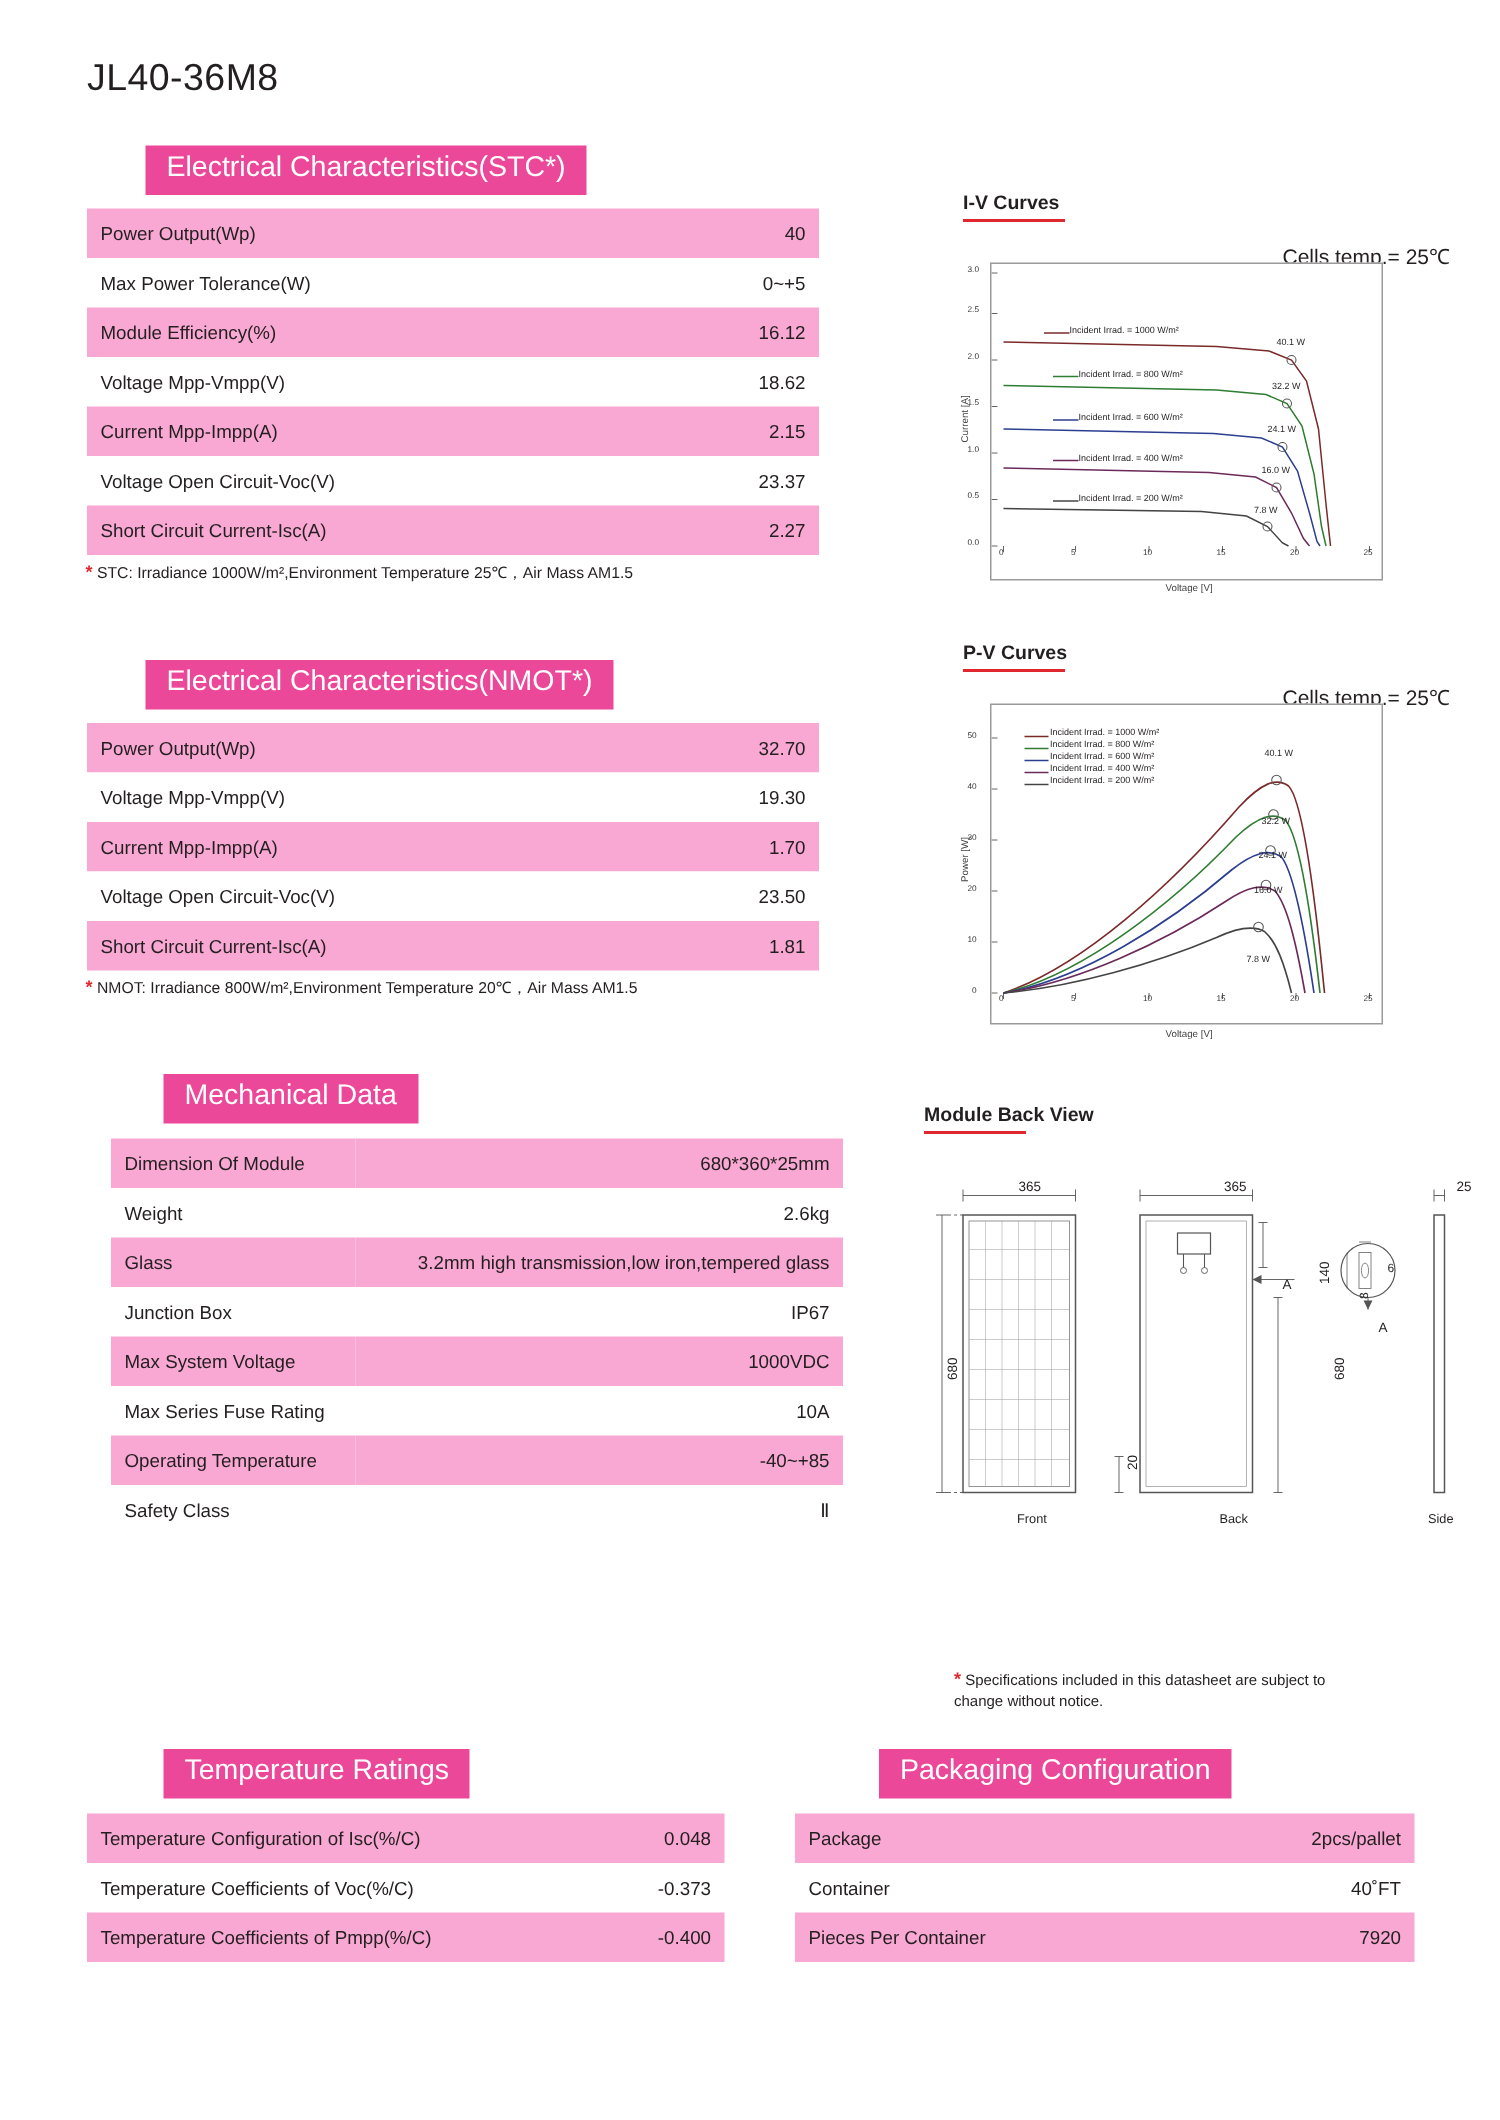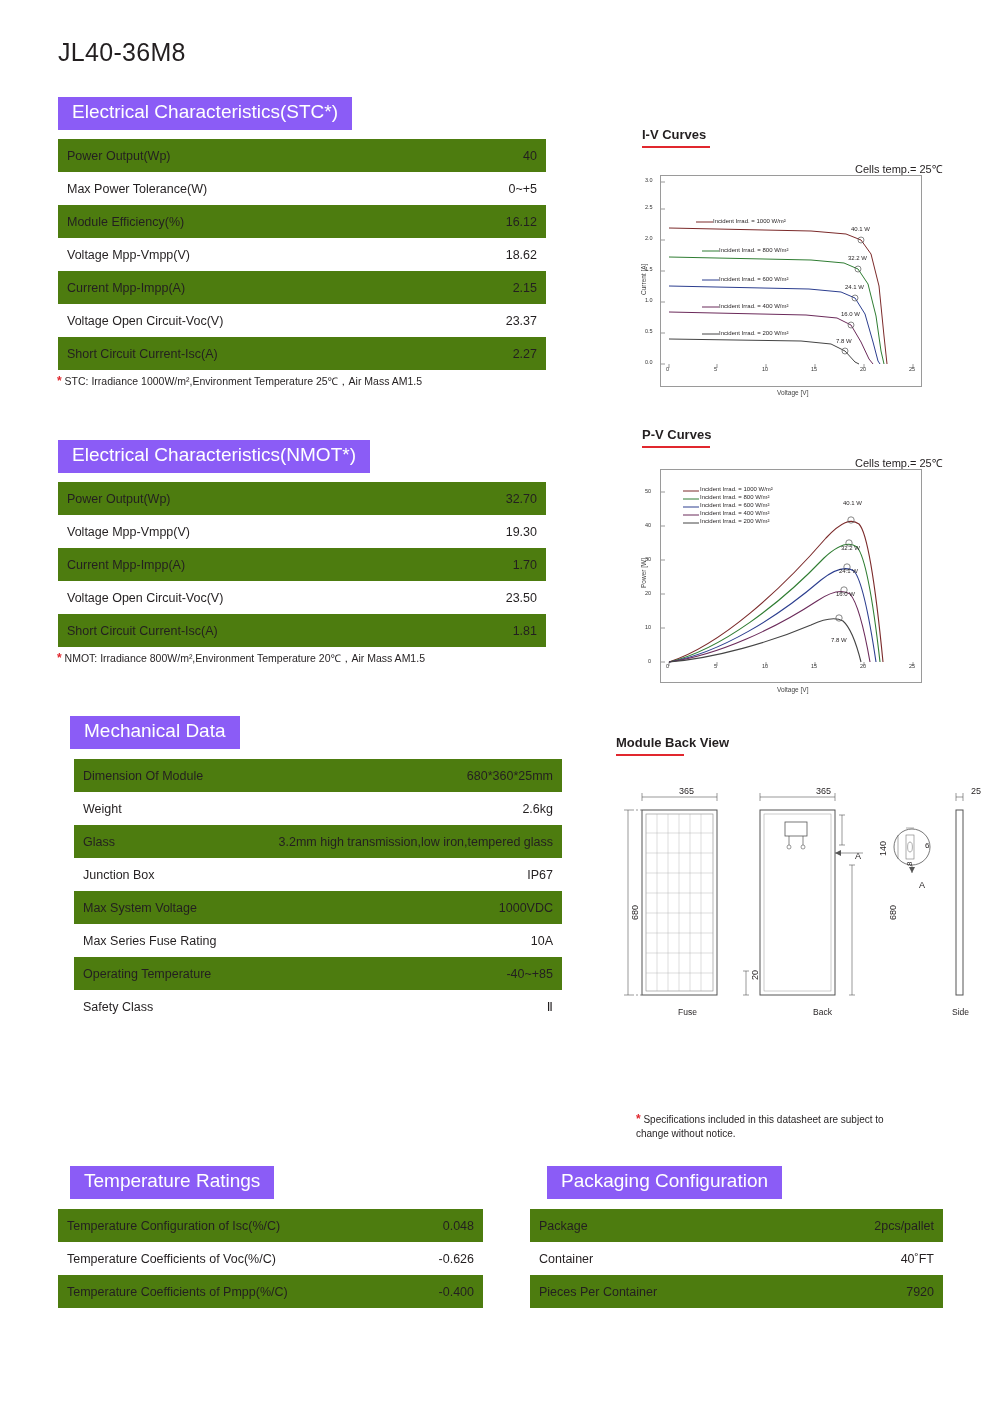--- a/index.html
+++ b/index.html
@@ -26,26 +26,27 @@
     left: 58px;
     top: 38px;
     font-size: 25px;
     font-weight: normal;
     letter-spacing: 0.3px;
     color: #231f20;
   }
   
   .red-head {
     position: absolute;
-    background: #8b5cf6;
+    background: #ec4899;
     color: #ffffff;
     font-size: 19px;
     padding: 5px 14px 7px 14px;
     white-space: nowrap;
     line-height: 1.1;
+    margin-left: 39px;
   }
   
   .spec-table {
     position: absolute;
     border-collapse: collapse;
     font-size: 12.5px;
     color: #231f20;
   }
   .spec-table td {
     padding: 0;
@@ -56,21 +57,21 @@
     padding-left: 9px;
     text-align: left;
     white-space: nowrap;
   }
   .spec-table td.val {
     padding-right: 9px;
     text-align: right;
     white-space: nowrap;
   }
   .spec-table tr.shade td {
-    background: #4d7c0f;
+    background: #f9a8d4;
   }
   .spec-table tr.plain td {
     background: #ffffff;
   }
   
   .footnote {
     position: absolute;
     font-size: 10.5px;
     color: #231f20;
     white-space: nowrap;
@@ -96,21 +97,21 @@
     margin-top: 4px;
   }
   
   .chart-box {
     position: absolute;
     border: 1px solid #9a9a9a;
     background: #ffffff;
   }
   .cells-temp {
     position: absolute;
-    font-size: 11px;
+    font-size: 14px;
     color: #231f20;
     white-space: nowrap;
   }
   .axis-label {
     position: absolute;
     font-size: 6.5px;
     color: #444;
     white-space: nowrap;
   }
   .axis-label.rot {
@@ -289,21 +290,21 @@
   <div class="red-head" style="left:70px; top:1166px;">Temperature Ratings</div>
 
   <table class="spec-table" style="left:58px; top:1209px; width:425px;">
     <tbody>
         <tr class="shade">
       <td class="lbl">Temperature Configuration of Isc(%/C)</td>
       <td class="val">0.048</td>
     </tr>
     <tr class="plain">
       <td class="lbl">Temperature Coefficients of Voc(%/C)</td>
-      <td class="val">-0.626</td>
+      <td class="val">-0.373</td>
     </tr>
     <tr class="shade">
       <td class="lbl">Temperature Coefficients of Pmpp(%/C)</td>
       <td class="val">-0.400</td>
     </tr>
   </tbody>
     </table>
 
   <div class="red-head" style="left:547px; top:1166px;">Packaging Configuration</div>
 
@@ -569,21 +570,21 @@
   <div class="dim-text" style="left:816px; top:786px;">365</div>
   <div class="dim-text rot" style="left:878px; top:856px;">140</div>
   <div class="dim-text rot" style="left:888px; top:920px;">680</div>
   <div class="dim-text rot" style="left:750px; top:980px;">20</div>
   <div class="dim-text" style="left:971px; top:786px;">25</div>
   <div class="dim-text" style="left:925px; top:841px; font-size:8px;">6</div>
   <div class="dim-text rot" style="left:905px; top:866px; font-size:8px;">8</div>
   <div class="dim-text" style="left:855px; top:851px; font-size:9px;">A</div>
   <div class="dim-text" style="left:919px; top:880px; font-size:9px;">A</div>
 
-  <div class="view-name" style="left:678px; top:1007px;">Fuse</div>
+  <div class="view-name" style="left:678px; top:1007px;">Front</div>
   <div class="view-name" style="left:813px; top:1007px;">Back</div>
   <div class="view-name" style="left:952px; top:1007px;">Side</div>
 
   <div class="disclaimer" style="left:636px; top:1111px;">
     <span class="star">*</span>
     <span>Specifications included in this datasheet are subject to change without notice.</span>
   </div>
 
 </div>
 

